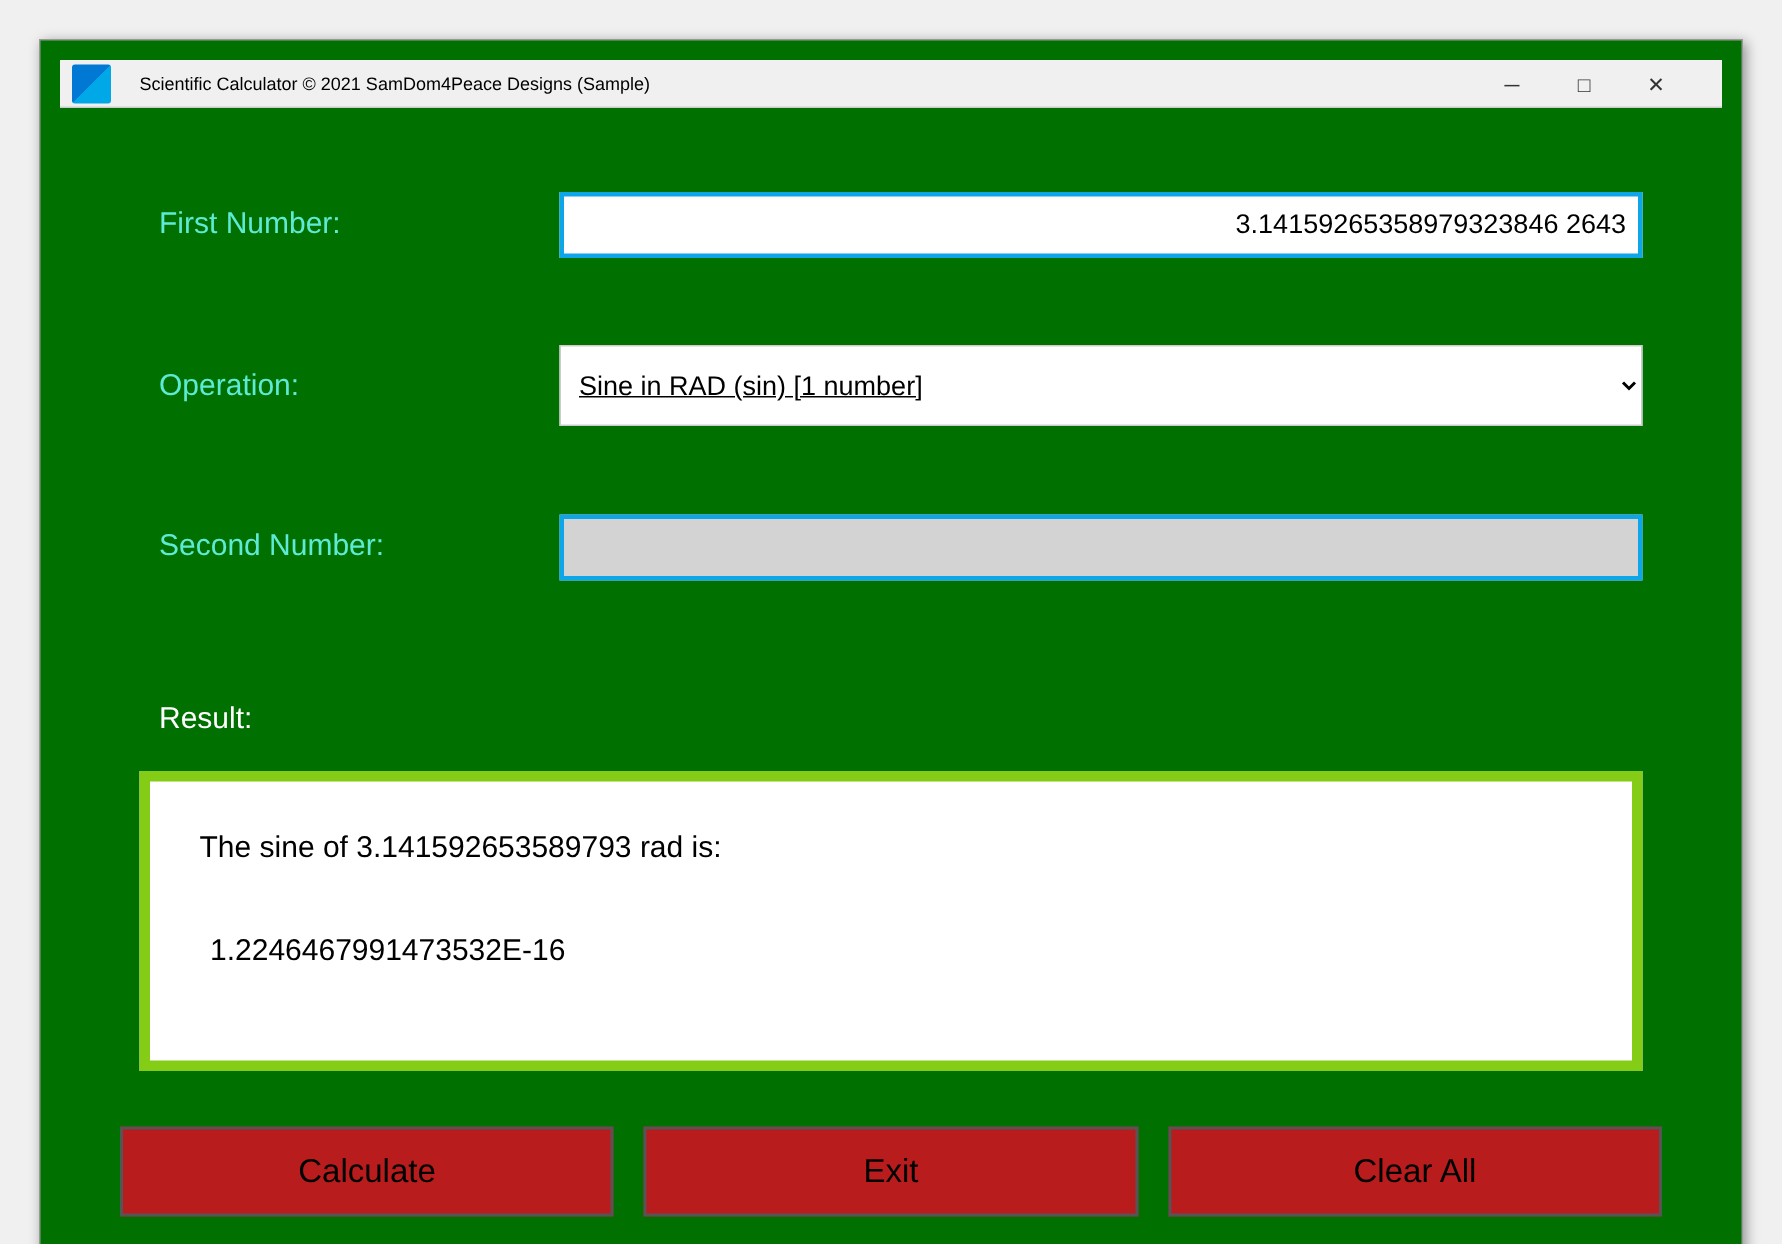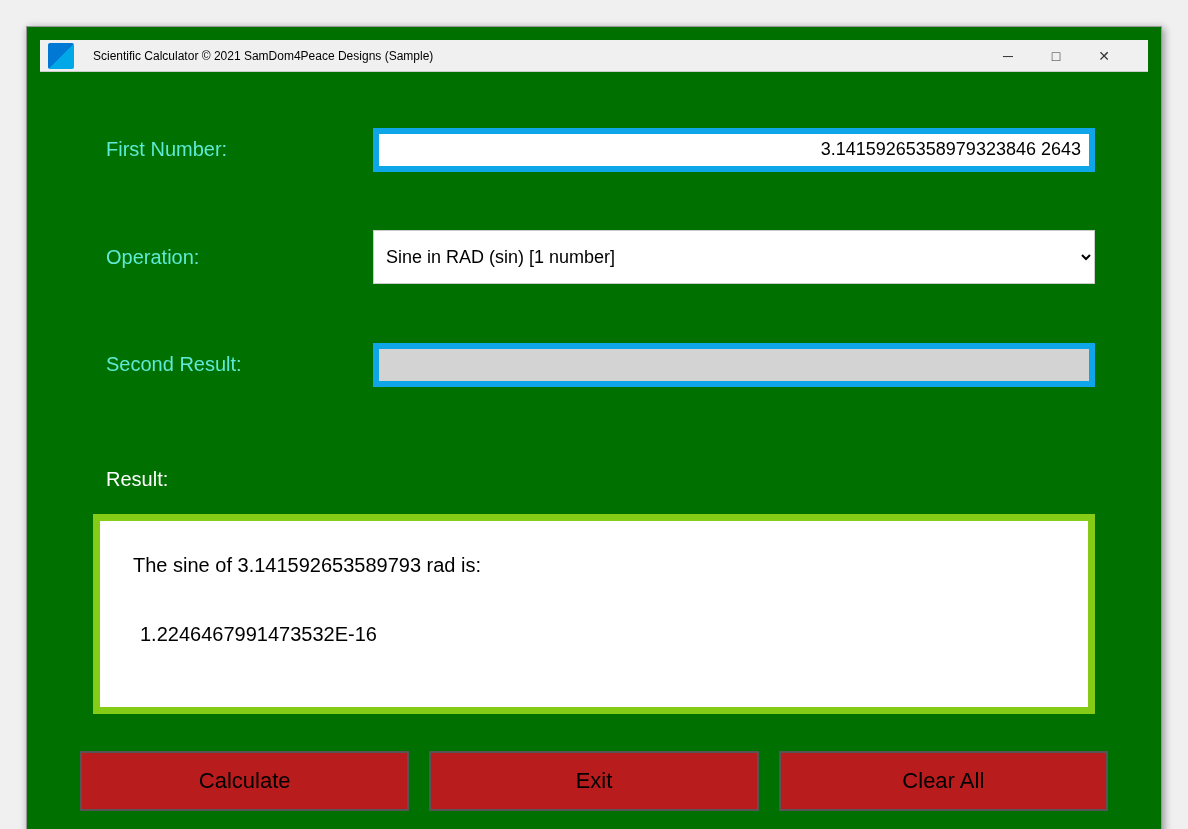--- a/index.html
+++ b/index.html
@@ -87,41 +87,42 @@
       font-weight: normal;
       width: 280px;
       flex-shrink: 0;
     }
 
     .field-input {
       flex: 1;
       height: 44px;
       font-size: 18px;
       padding: 4px 8px;
-      border: 6px solid #0ea5e9;
+      border: 3px solid #0ea5e9;
       background: white;
       text-align: right;
       outline: none;
     }
 
     .field-input.disabled-field {
       background: #d3d3d3;
       color: #555;
     }
 
     .field-select {
       flex: 1;
       height: 54px;
       font-size: 18px;
       padding: 4px 8px;
       border: 1px solid #ccc;
       background: white;
       outline: none;
       appearance: auto;
       cursor: pointer;
+      text-decoration: underline;
     }
 
     .result-section {
       margin-top: 10px;
       flex: 1;
       display: flex;
       flex-direction: column;
     }
 
     .result-label {
@@ -205,21 +206,21 @@
         <option>Multiplication (*) [2 numbers]</option>
         <option>Division (/) [2 numbers]</option>
         <option>Power (^) [2 numbers]</option>
         <option>Square Root (√) [1 number]</option>
         <option>Logarithm base 10 (log) [1 number]</option>
         <option>Natural Logarithm (ln) [1 number]</option>
       </select>
     </div>
 
     <div class="field-row">
-      <label class="field-label">Second Result:</label>
+      <label class="field-label">Second Number:</label>
       <input class="field-input disabled-field" type="text" value="" style="">
     </div>
 
     <div class="result-section">
       <div class="result-label">Result:</div>
       <div class="result-box">
         <div class="result-line1">The sine of 3.141592653589793 rad is:</div>
         <div class="result-line2">1.2246467991473532E-16</div>
       </div>
     </div>

